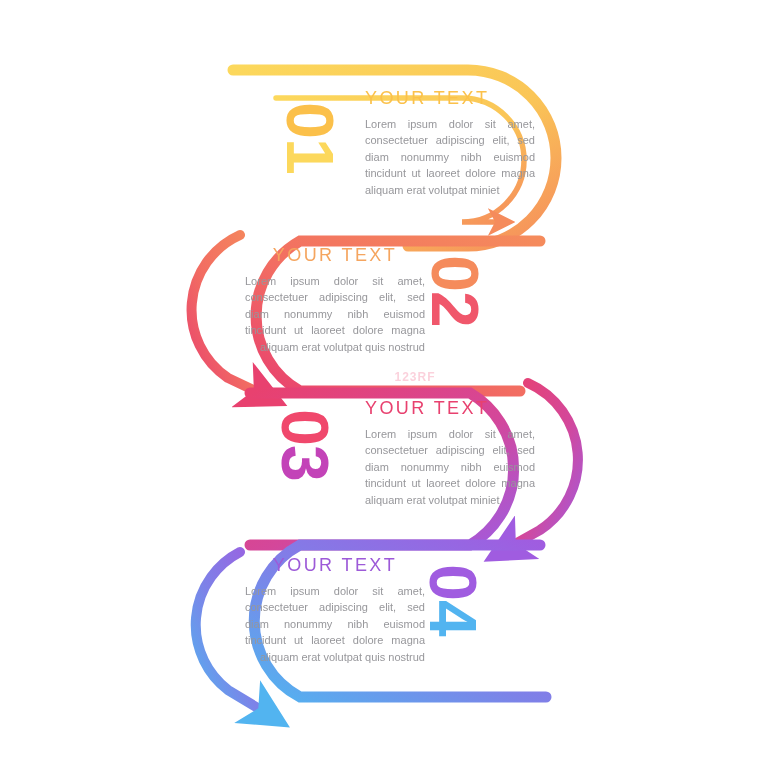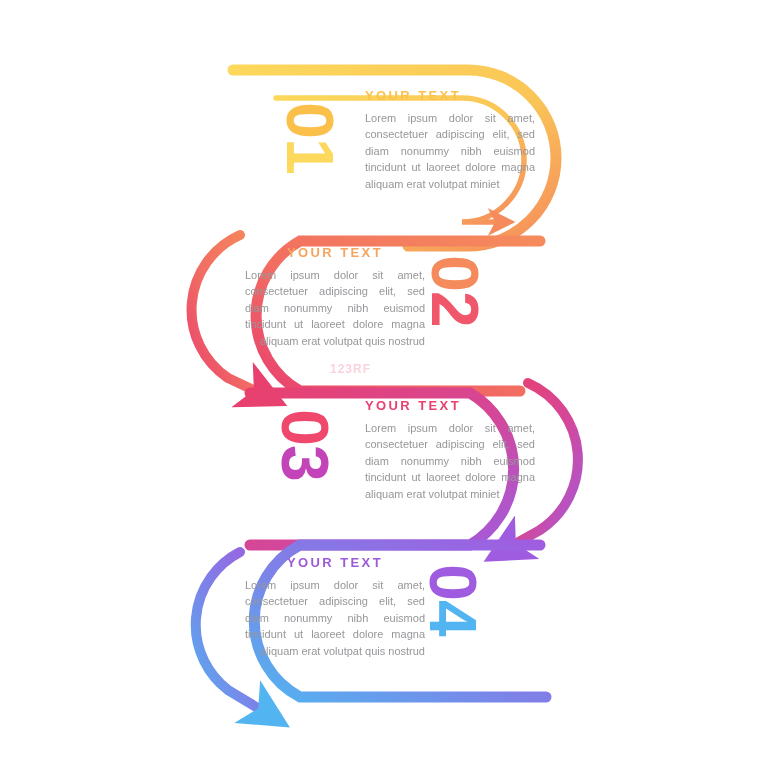--- a/index.html
+++ b/index.html
@@ -23,22 +23,22 @@
   #ribbons {
     position: absolute;
     left: 0; top: 0;
     width: 777px;
     height: 777px;
   }
   .step {
     position: absolute;
   }
   .step-title {
-    font-size: 13px;
-    font-weight: bold;
+    font-size: 18px;
+    font-weight: normal;
     letter-spacing: 2.4px;
     margin: 0 0 7px 0;
     white-space: nowrap;
   }
   .step-body {
     font-size: 11px;
     line-height: 16.4px;
     color: #97979b;
     text-align: justify;
     margin: 0;
@@ -88,26 +88,27 @@
   
   #step4 { left: 245px; top: 555px; width: 180px; }
   #step4 .step-title { color: #9d5ad8; text-align: center; }
   #num4 { left: 398px; top: 567px; width: 110px; text-align: center; }
   #num4 .d0 { color: #a05ce0; }
   #num4 .d1 { color: #52b4f0; }
 
   #watermark {
     position: absolute;
     left: 330px;
-    top: 362px;
+    top: 370px;
     width: 170px;
     height: 16px;
     font-size: 12px;
     letter-spacing: 1px;
     color: rgba(240,90,130,0.28);
+    text-align: center;
     font-weight: bold;
     pointer-events: none;
   }
 </style>
 </head>
 <body>
 
 <div id="stage">
 
   <svg id="ribbons" viewBox="0 0 777 777">

